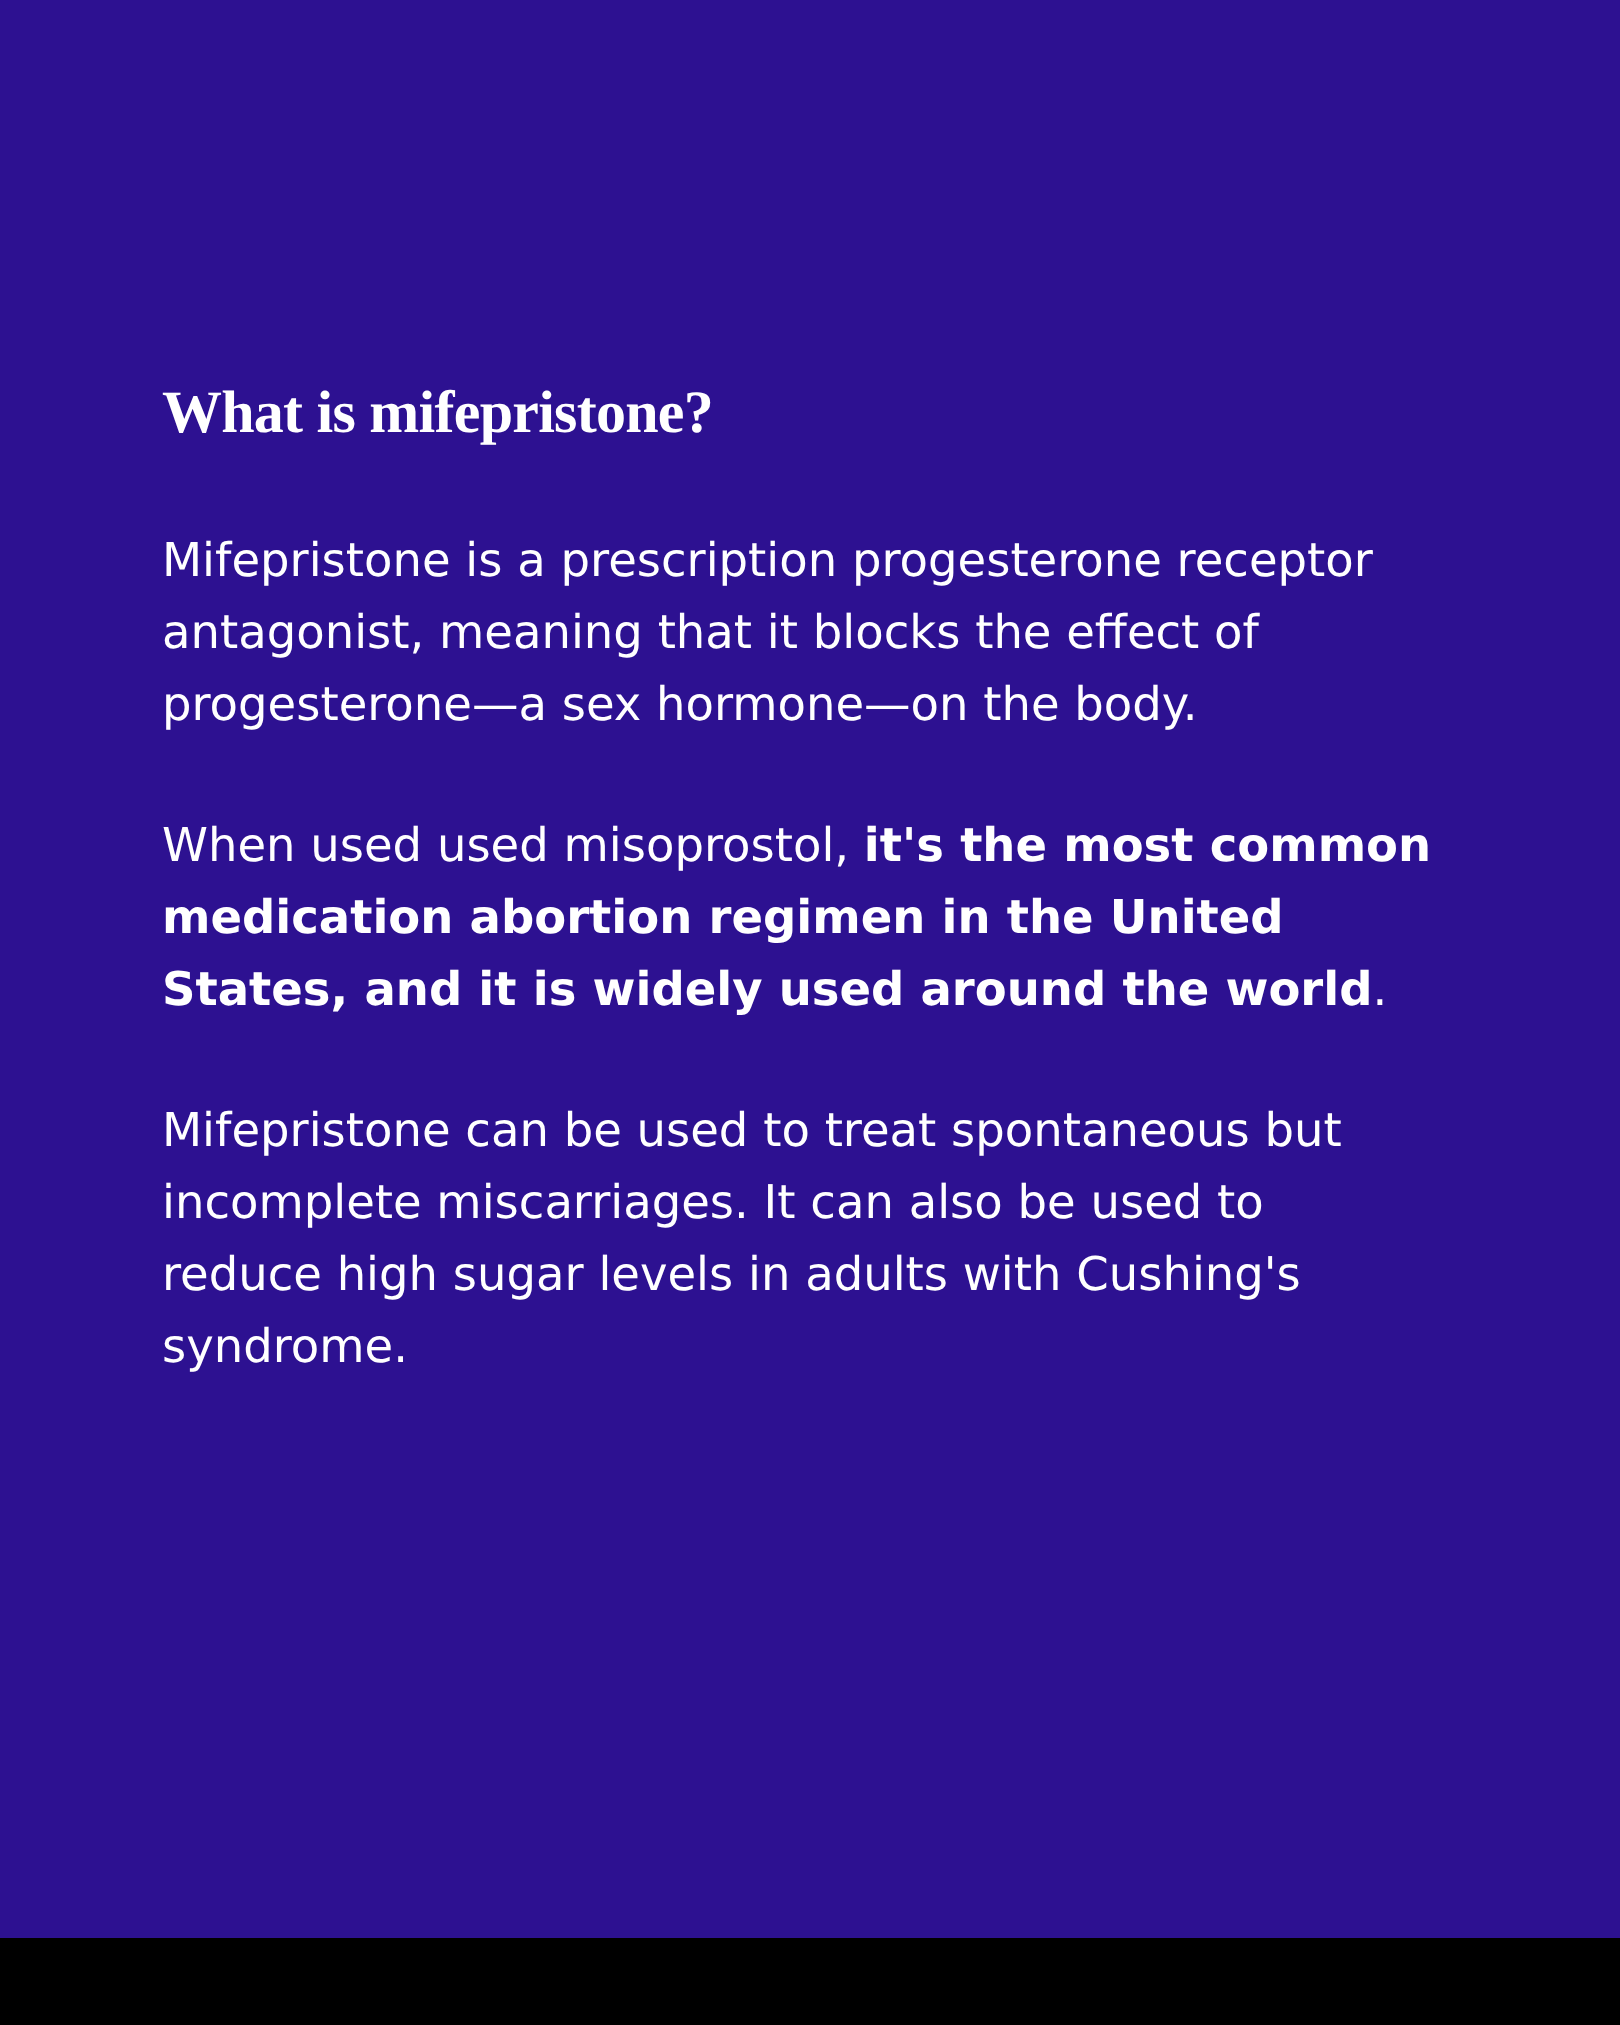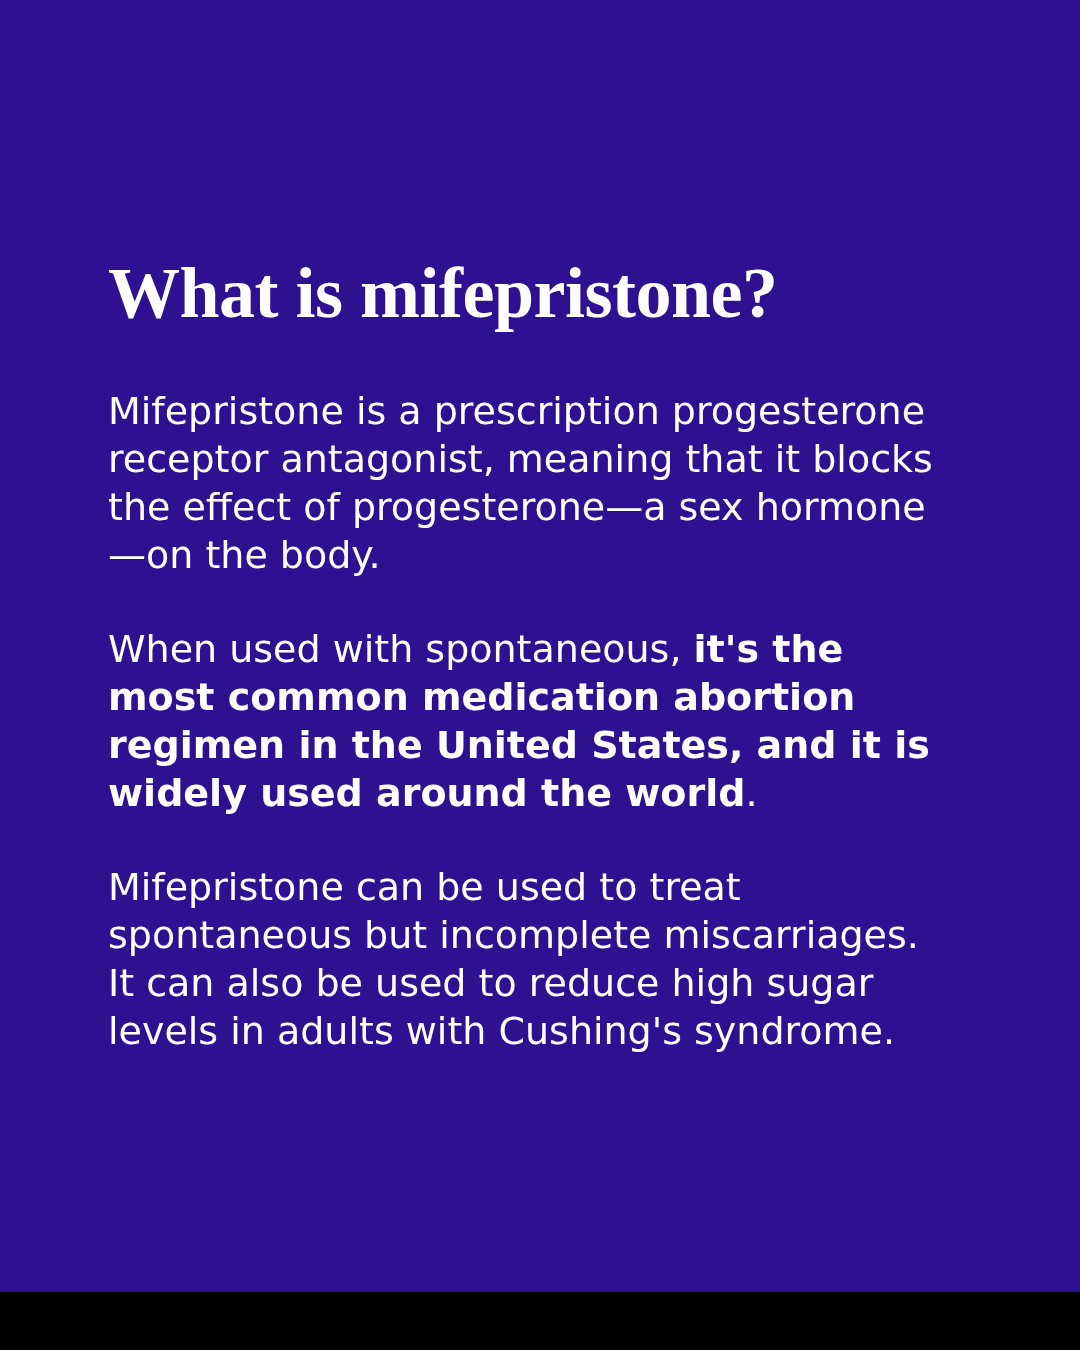--- a/index.html
+++ b/index.html
@@ -24,29 +24,29 @@
   }
   .content {
     position: absolute;
     left: 108px;
     top: 252px;
     width: 848px;
   }
   .title {
     font-family: "Liberation Serif", serif;
     font-weight: bold;
-    font-size: 72px;
+    font-size: 40px;
     line-height: 1.15;
     color: #ffffff;
     margin: 0 0 52px 0;
     letter-spacing: -0.5px;
   }
   .para {
     font-family: "DejaVu Sans", sans-serif;
-    font-size: 38px;
+    font-size: 31px;
     line-height: 48px;
     color: #ffffff;
     margin: 0 0 46px 0;
     font-weight: 400;
   }
   .para:last-child {
     margin-bottom: 18px;
   }
   .para b {
     font-weight: bold;
@@ -60,17 +60,17 @@
     background: #000000;
   }
 </style>
 </head>
 <body>
 
 <div class="card">
   <div class="content">
     <h1 class="title">What is mifepristone?</h1>
     <p class="para"><span>Mifepristone is a prescription progesterone receptor antagonist, meaning that it blocks the effect of progesterone—a sex hormone—on the body.</span></p>
-    <p class="para"><span>When used with spontaneous, </span><b>it's the most common medication abortion regimen in the United States, and it is widely used around the world</b><span>.</span></p>
+    <p class="para"><span>When used used misoprostol, </span><b>it's the most common medication abortion regimen in the United States, and it is widely used around the world</b><span>.</span></p>
     <p class="para"><span>Mifepristone can be used to treat spontaneous but incomplete miscarriages. It can also be used to reduce high sugar levels in adults with Cushing's syndrome.</span></p>
   </div>
 </div>
 <div class="footer-bar"></div>
 
 </body></html>

